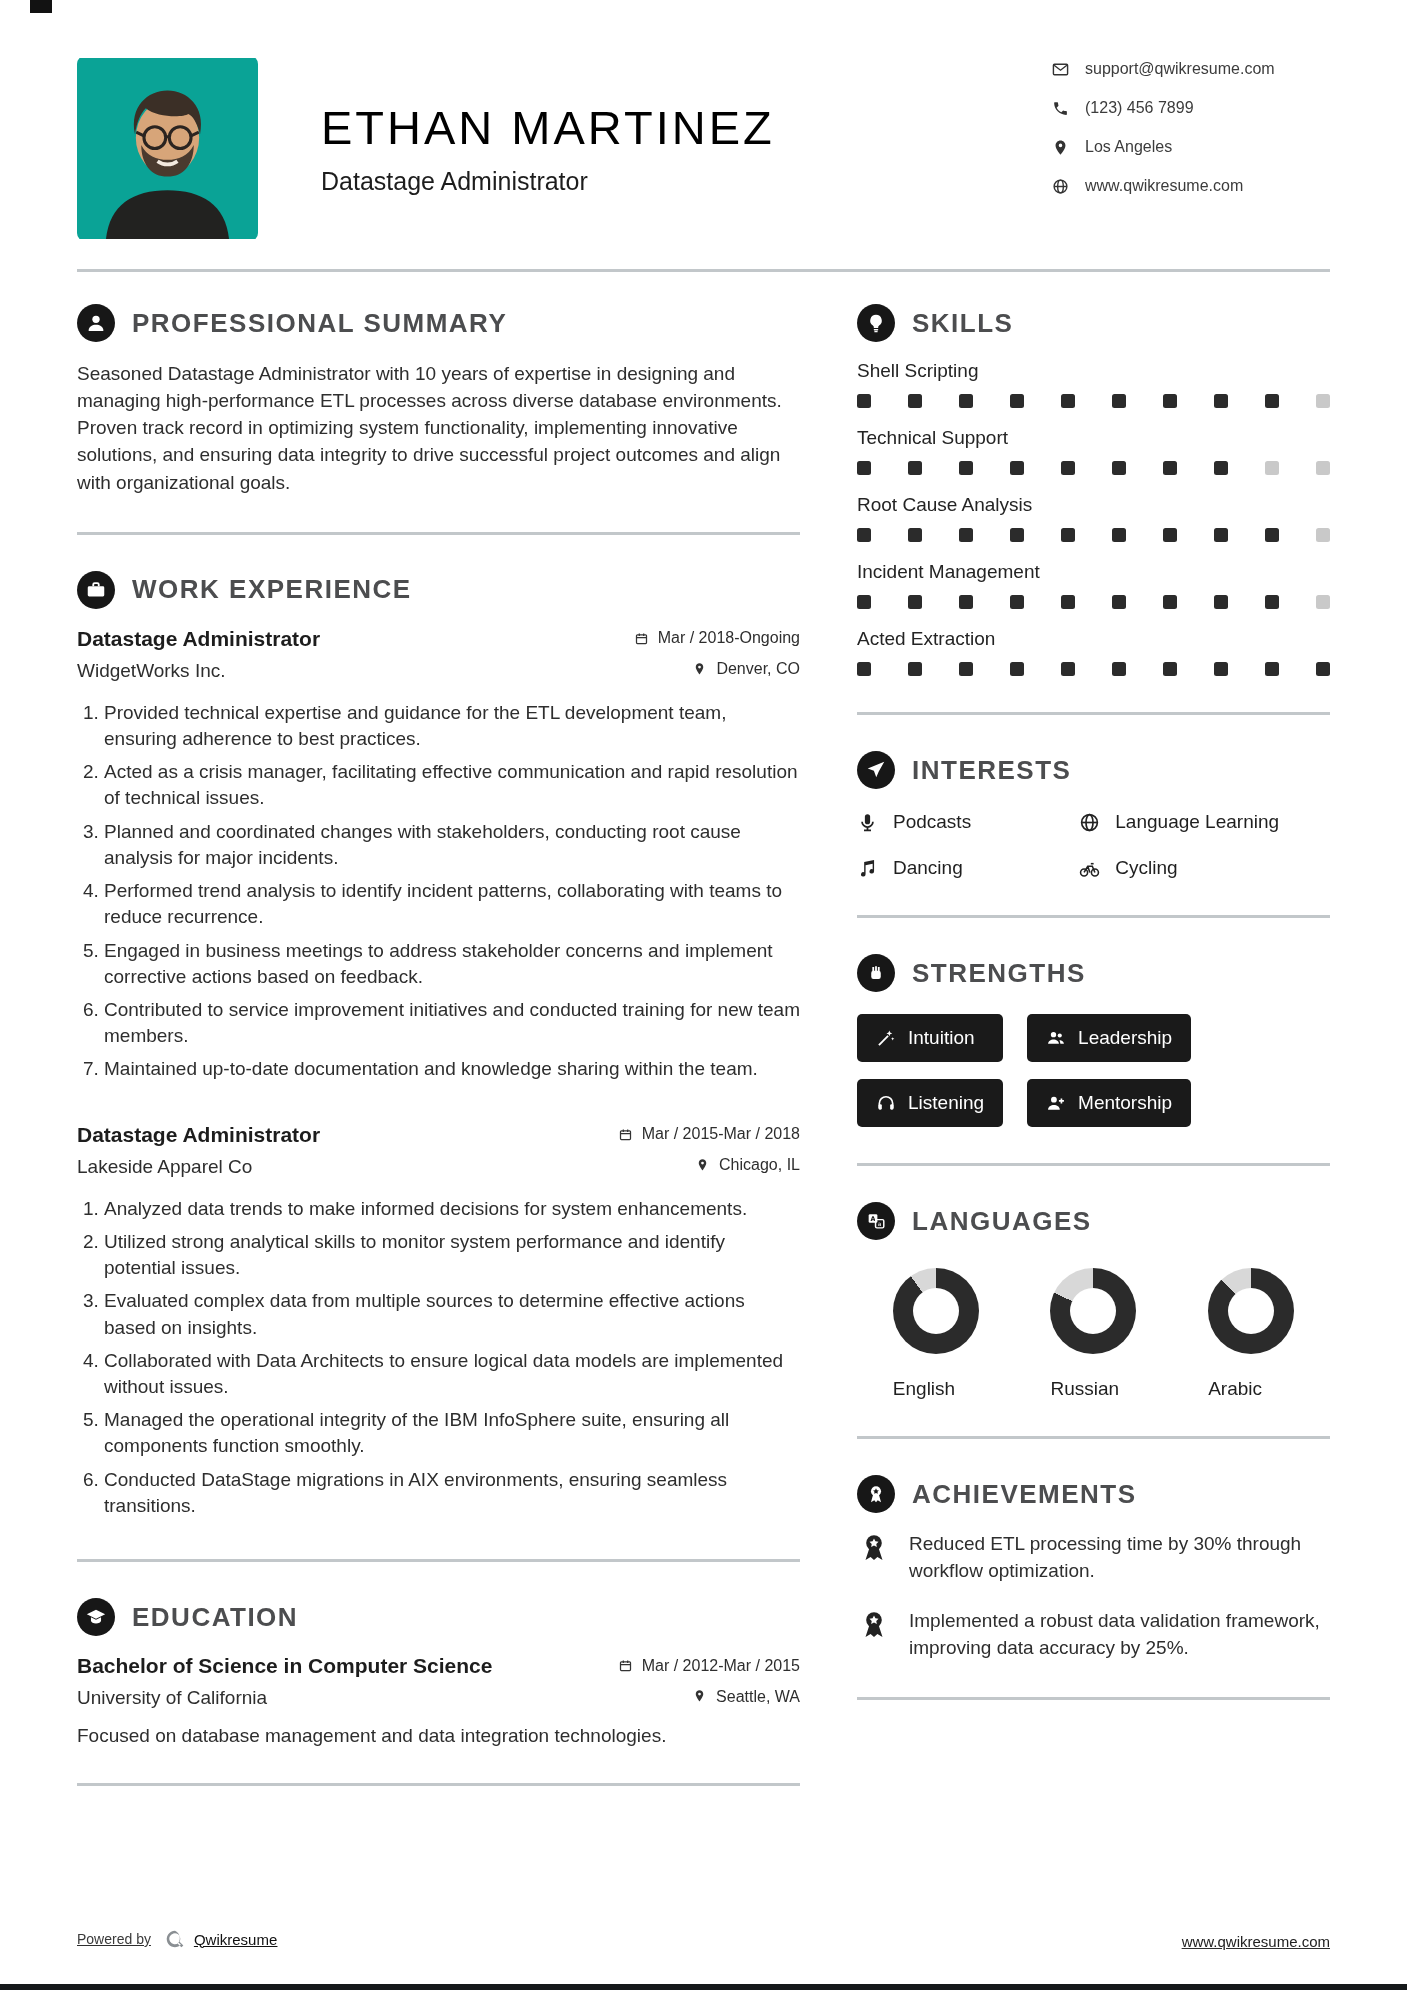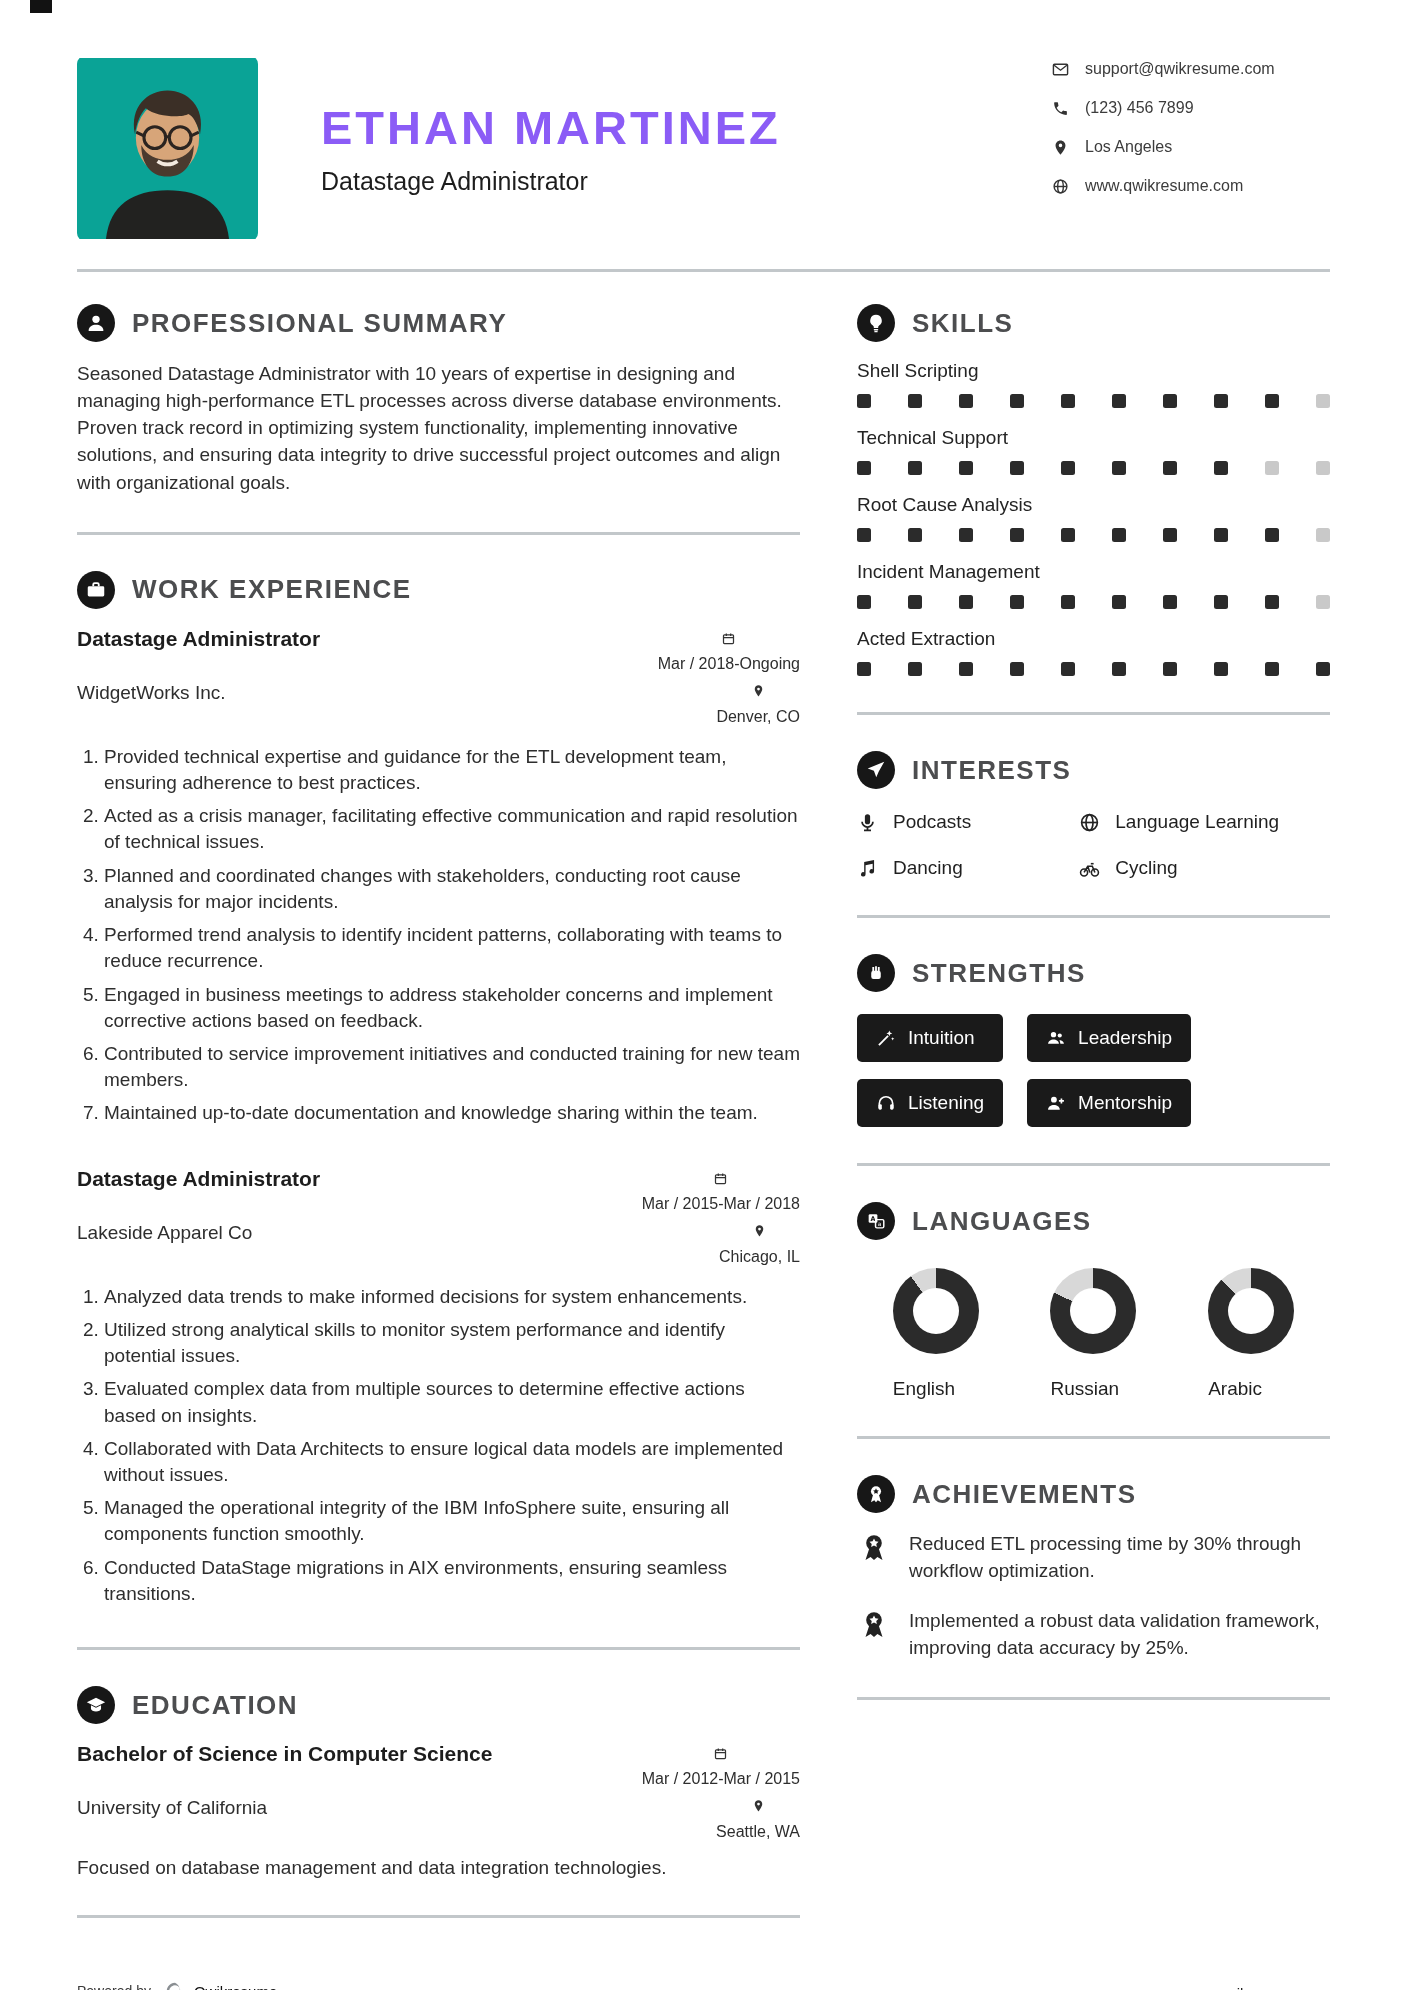--- a/index.html
+++ b/index.html
@@ -7,21 +7,21 @@
   body { font-family:"Liberation Sans","DejaVu Sans",sans-serif; color:#2e2e2e; }
   .page { position:relative; width:1407px; min-height:1990px; margin:0 auto; background:#fff; padding:56px 77px 0; display:flex; flex-direction:column; }
   .corner-mark { position:absolute; top:0; left:30px; width:22px; height:13px; background:#121212; }
   .bottom-strip { position:absolute; bottom:0; left:0; width:100%; height:6px; background:#15181a; }
 
   
   .top { display:flex; align-items:flex-start; }
   .photo { width:181px; height:185px; border-radius:8px; overflow:hidden; flex:0 0 auto; }
   .photo svg { display:block; width:100%; height:100%; }
   .identity { margin-left:63px; padding-top:44px; flex:1 1 auto; }
-  h1.name { font-size:47px; font-weight:700; letter-spacing:3px; color:#8b5cf6; }
+  h1.name { font-size:47px; font-weight:400; letter-spacing:3px; color:#000000; }
   .subtitle { margin-top:12px; font-size:25px; color:#1d1d1d; }
   .contact { list-style:none; padding-top:4px; width:278px; flex:0 0 auto; }
   .contact li { display:flex; align-items:center; gap:16px; margin-bottom:21px; font-size:16px; color:#3c3c3c; }
   .cicon { width:17px; height:17px; flex:0 0 auto; display:inline-flex; }
   .cicon svg { width:100%; height:100%; }
 
   .rule { height:3px; background:#c2c7ca; border:0; }
   .rule.full { margin-top:28px; }
 
   
@@ -36,21 +36,21 @@
 
   .body-text { font-size:19px; line-height:1.43; color:#2e2e2e; }
   .sep { margin:36px 0; }
 
   
   .job { margin-bottom:40px; }
   .job-row { display:flex; justify-content:space-between; align-items:baseline; }
   .job-row + .job-row { margin-top:9px; }
   .job-title { font-size:21px; font-weight:700; color:#1d1d1d; }
   .job-company { font-size:19px; color:#2e2e2e; }
-  .meta { display:flex; align-items:center; gap:9px; font-size:16px; color:#2e2e2e; white-space:nowrap;flex-direction:column; }
+  .meta { display:flex; align-items:center; gap:9px; font-size:16px; color:#2e2e2e; white-space:nowrap; }
   .meta svg { width:15px; height:15px; }
   .job-bullets { margin-top:18px; padding-left:27px; }
   .job-bullets li { font-size:19px; line-height:1.38; margin-bottom:7px; }
   .edu-note { margin-top:16px; font-size:19px; }
 
   
   .skill-name { font-size:19px; color:#242424; }
   .squares { display:flex; justify-content:space-between; margin-top:12px; margin-bottom:19px; }
   .sq { width:14px; height:14px; border-radius:2.5px; }
   .sq.on  { background:#2b2b2b; }

